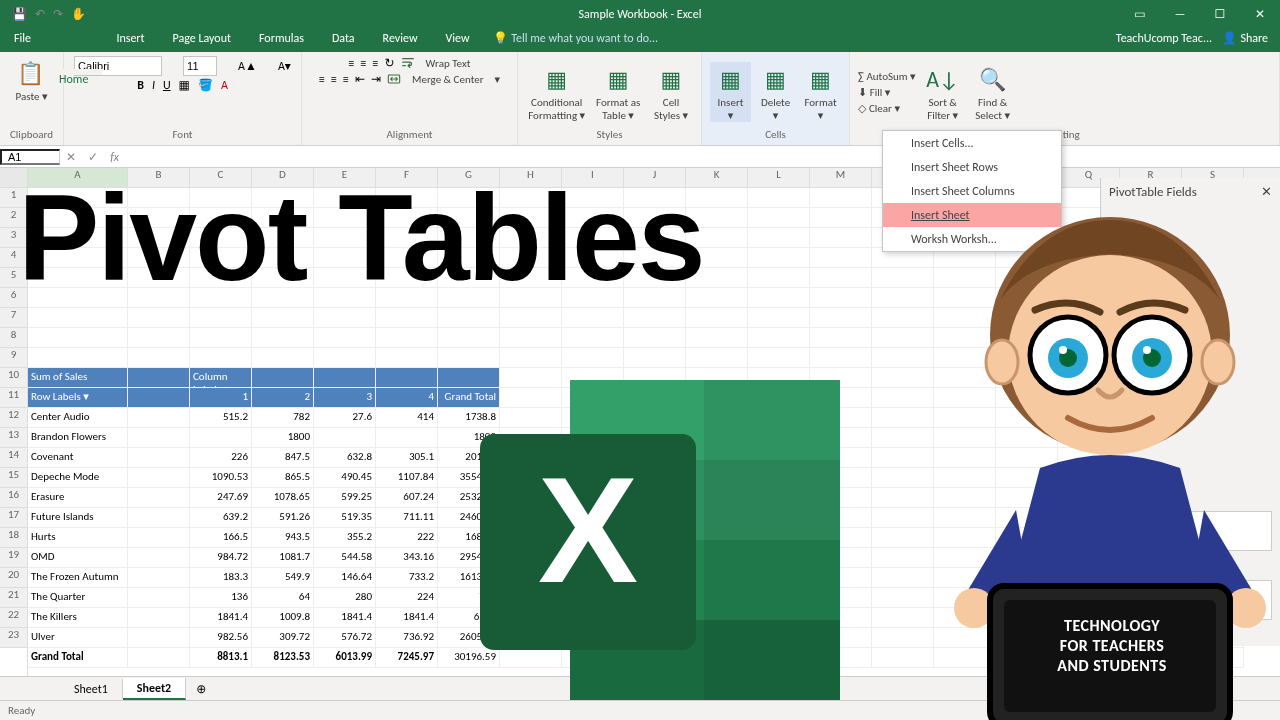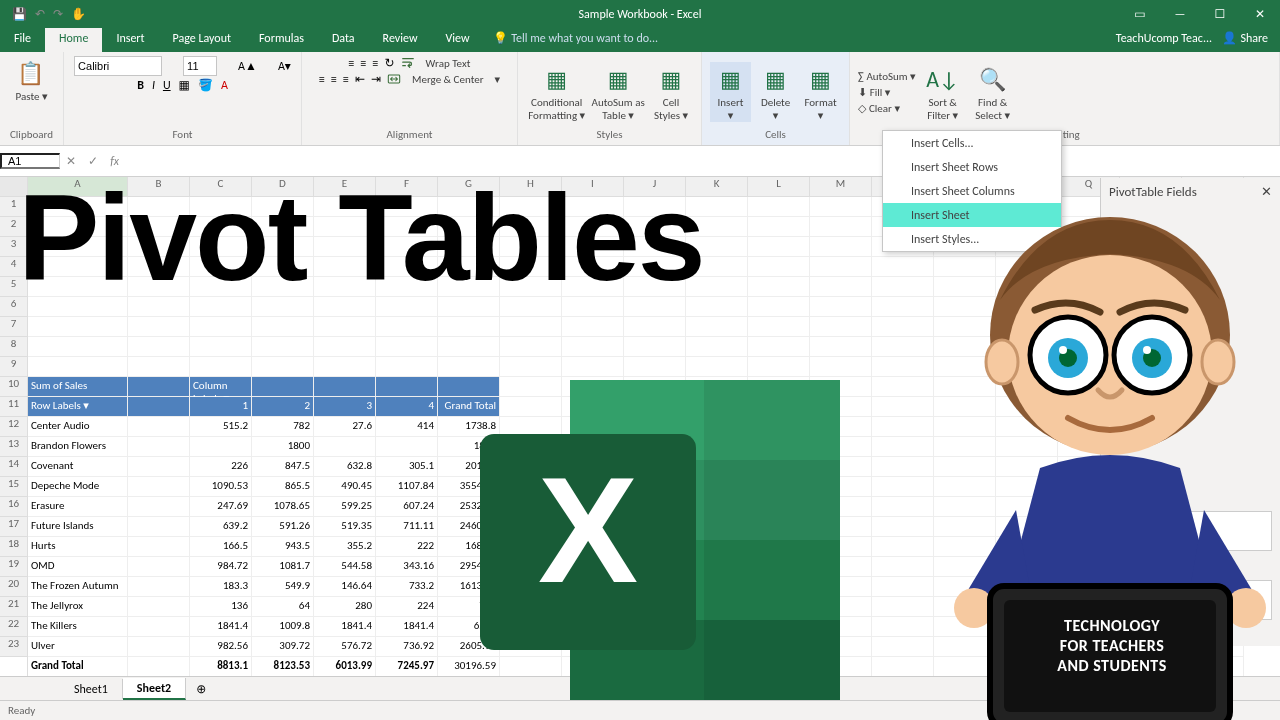--- a/index.html
+++ b/index.html
@@ -6,58 +6,58 @@
 body { font-family: "Segoe UI", Calibri, sans-serif; font-size: 12px; background: #fff; width: 1280px; height: 720px; overflow: hidden; position: relative; }
 
 .titlebar { height: 28px; background: #217346; color: #fff; display: flex; align-items: center; position: relative; }
 .qat { display: flex; gap: 8px; padding-left: 12px; align-items: center; }
 .titlebar .title { position: absolute; left: 50%; transform: translateX(-50%); font-size: 12px; }
 .win-controls { position: absolute; right: 0; display: flex; }
 .win-btn { width: 40px; height: 28px; display: flex; align-items: center; justify-content: center; color: #fff; }
 
 .tabsrow { height: 24px; background: #217346; display: flex; color: #fff; position: relative; }
 .tab { padding: 3px 14px 3px; font-size: 12px; cursor: pointer; }
-.tab.active { background: #f3f2f1; color: #217346; }
+.tab.active { background: #f3f2f1; color: #217346; margin-top: 41px; }
 .tellme { color: #cde; padding: 3px 10px; font-size: 12px; }
 .user { position: absolute; right: 60px; color: #fff; font-size: 12px; padding: 3px 8px; }
 .share { position: absolute; right: 8px; color: #fff; font-size: 12px; padding: 3px 4px; margin-left: 16px; }
 
 .ribbon { height: 94px; background: #f3f2f1; border-bottom: 1px solid #d0d0d0; display: flex; }
 .group { border-right: 1px solid #e1e1e1; padding: 4px 8px 2px; display: flex; flex-direction: column; justify-content: space-between; }
 .group-label { text-align: center; font-size: 11px; color: #666; padding-bottom: 2px; }
 .group-body { flex: 1; display: flex; align-items: center; gap: 4px; }
 .bigbtn { width: 46px; text-align: center; font-size: 11px; color: #444; }
 .bigbtn .icn { height: 34px; display: flex; align-items: center; justify-content: center; font-size: 22px; color: #217346; }
 .smallctl { display: flex; gap: 21px; align-items: center; }
 .combo { border: 1px solid #c5c5c5; background: #fff; font-size: 11px; padding: 1px 3px; height: 20px; }
 .chk { display: flex; align-items: center; gap: 11px; font-size: 11px; color: #444; }
 .chk svg { display: block; }
 .chk span { line-height: 1; padding-top:1px; }
 .stacked { display: flex; flex-direction: column; gap: 2px; }
 
-.fxbar { height: 31px; border-bottom: 1px solid #d0d0d0; display: flex; align-items: center; background: #fff; }
+.fxbar { height: 22px; border-bottom: 1px solid #d0d0d0; display: flex; align-items: center; background: #fff; }
 .namebox { width: 60px; border-right: 1px solid #d0d0d0; padding-left: 6px; font-size: 11px; background: #fff; }
 .fxbtn { padding: 0 6px; color: #888; }
 
 .grid { display: flex; height: 540px; background: #fff; }
 .rowhdrs { width: 28px; background: #fff; border-right: 1px solid #ddd; }
 .rowhdr { height: 20px; border-bottom: 1px solid #ddd; text-align: center; font-size: 11px; color: #666; background: #f0f0f0; }
 .colhdrs { height: 20px; display: flex; background: #f0f0f0; }
 .colhdr { width: 62px; border-right: 1px solid #ddd; border-bottom: 1px solid #ddd; text-align: center; font-size: 11px; color: #666; }
 .colhdr.first { width: 100px; }
 .cells { position: relative; }
 .cell-row { height: 20px; display: flex; }
 .cell { width: 62px; border-right: 1px solid #eee; border-bottom: 1px solid #eee; font-size: 11px; padding: 2px 3px; text-align: right; }
 .cell.txt { text-align: left; }
 .cell.first { width: 100px; text-align: left; }
 .pivot-hdr { background: #4f81bd; color: #fff; }
 
 .insert-menu { position: absolute; top: 130px; left: 882px; width: 180px; background: #fff; border: 1px solid #c6c6c6; box-shadow: 2px 2px 6px rgba(0,0,0,.2); z-index: 50; }
 .menu-item { padding: 5px 12px 5px 28px; font-size: 12px; color: #444; position: relative; }
-.menu-item:hover, .menu-item.hov { background: #5eead4; }
+.menu-item:hover, .menu-item.hov { background: #fca5a5; text-decoration: underline; }
 
 .sheet-tabs { position: absolute; bottom: 20px; left: 0; right: 0; height: 24px; background: #f3f2f1; border-top: 1px solid #ccc; display: flex; align-items: center; padding-left: 60px; gap: 0; }
 .sheet-tab { padding: 3px 14px; font-size: 12px; border-right: 1px solid #ccc; background: #f3f2f1; }
 .sheet-tab.active { background: #fff; font-weight: bold; border-bottom: 2px solid #217346; }
 .statusbar { position: absolute; bottom: 0; left: 0; right: 0; height: 20px; background: #f3f2f1; border-top: 1px solid #ccc; font-size: 11px; color: #666; padding-left: 8px; display: flex; align-items: center; }
 
 .overlay-title { position: absolute; top: 168px; left: 18px; font-size: 122px; font-weight: 700; color: #000; font-family: Arial, sans-serif; letter-spacing: -2px; z-index: 60; }
 .excel-logo { position: absolute; top: 372px; left: 472px; width: 380px; height: 340px; z-index: 55; }
 .character { position: absolute; right: -20px; bottom: -10px; width: 380px; height: 540px; z-index: 70; }
 .tablet-label { position: absolute; right: 78px; bottom: 44px; width: 180px; text-align: center; color: #fff; font-weight: 700; font-size: 16px; line-height: 1.25; z-index: 80; letter-spacing: .5px; }
@@ -155,21 +155,21 @@
           <span>Merge &amp; Center</span> ▾
         </div>
       </div>
     </div>
     <div class="group-label">Alignment</div>
   </div>
   <div class="group" style="width:184px">
     <div class="group-body">
       <div class="bigbtn" style="width:64px;white-space:pre-line"><div class="icn">▦</div><span>Conditional
 Formatting</span> ▾</div>
-      <div class="bigbtn" style="width:56px;white-space:pre-line"><div class="icn">▦</div><span>AutoSum as
+      <div class="bigbtn" style="width:56px;white-space:pre-line"><div class="icn">▦</div><span>Format as
 Table</span> ▾</div>
       <div class="bigbtn" style="width:46px;white-space:pre-line"><div class="icn">▦</div><span>Cell
 Styles</span> ▾</div>
     </div>
     <div class="group-label">Styles</div>
   </div>
   <div class="group" style="width:148px;background:#e8eef7">
     <div class="group-body">
       <div class="bigbtn" style="background:#d5e1f2"><div class="icn">▦</div><span>Insert</span><br>▾</div>
       <div class="bigbtn"><div class="icn">▦</div><span>Delete</span><br>▾</div>
@@ -665,21 +665,21 @@
           <div class="cell "></div>
           <div class="cell "></div>
           <div class="cell "></div>
           <div class="cell "></div>
           <div class="cell "></div>
           <div class="cell "></div>
           <div class="cell "></div>
           <div class="cell "></div>
         </div>
         <div class="cell-row">
-          <div class="cell first txt">The Jellyrox</div>
+          <div class="cell first txt">The Quarter</div>
           <div class="cell "></div>
           <div class="cell ">136</div>
           <div class="cell ">64</div>
           <div class="cell ">280</div>
           <div class="cell ">224</div>
           <div class="cell ">704</div>
           <div class="cell "></div>
           <div class="cell "></div>
           <div class="cell "></div>
           <div class="cell "></div>
@@ -757,21 +757,21 @@
         </div>
       </div>
   </div>
 </div>
 
 <div class="insert-menu">
   <div class="menu-item">Insert Cells...</div>
   <div class="menu-item">Insert Sheet Rows</div>
   <div class="menu-item">Insert Sheet Columns</div>
   <div class="menu-item hov">Insert Sheet</div>
-  <div class="menu-item">Insert Styles...</div>
+  <div class="menu-item">Worksh Worksh...</div>
 </div>
 
 <div class="fields-panel">
   <div class="hd">
       <span>PivotTable Fields</span>
       <span>✕</span>
     </div>
   <div style="height:260px"></div>
   <div class="sec">below:</div>
   <div class="sec" style="font-weight:bold">COLUMNS</div>

